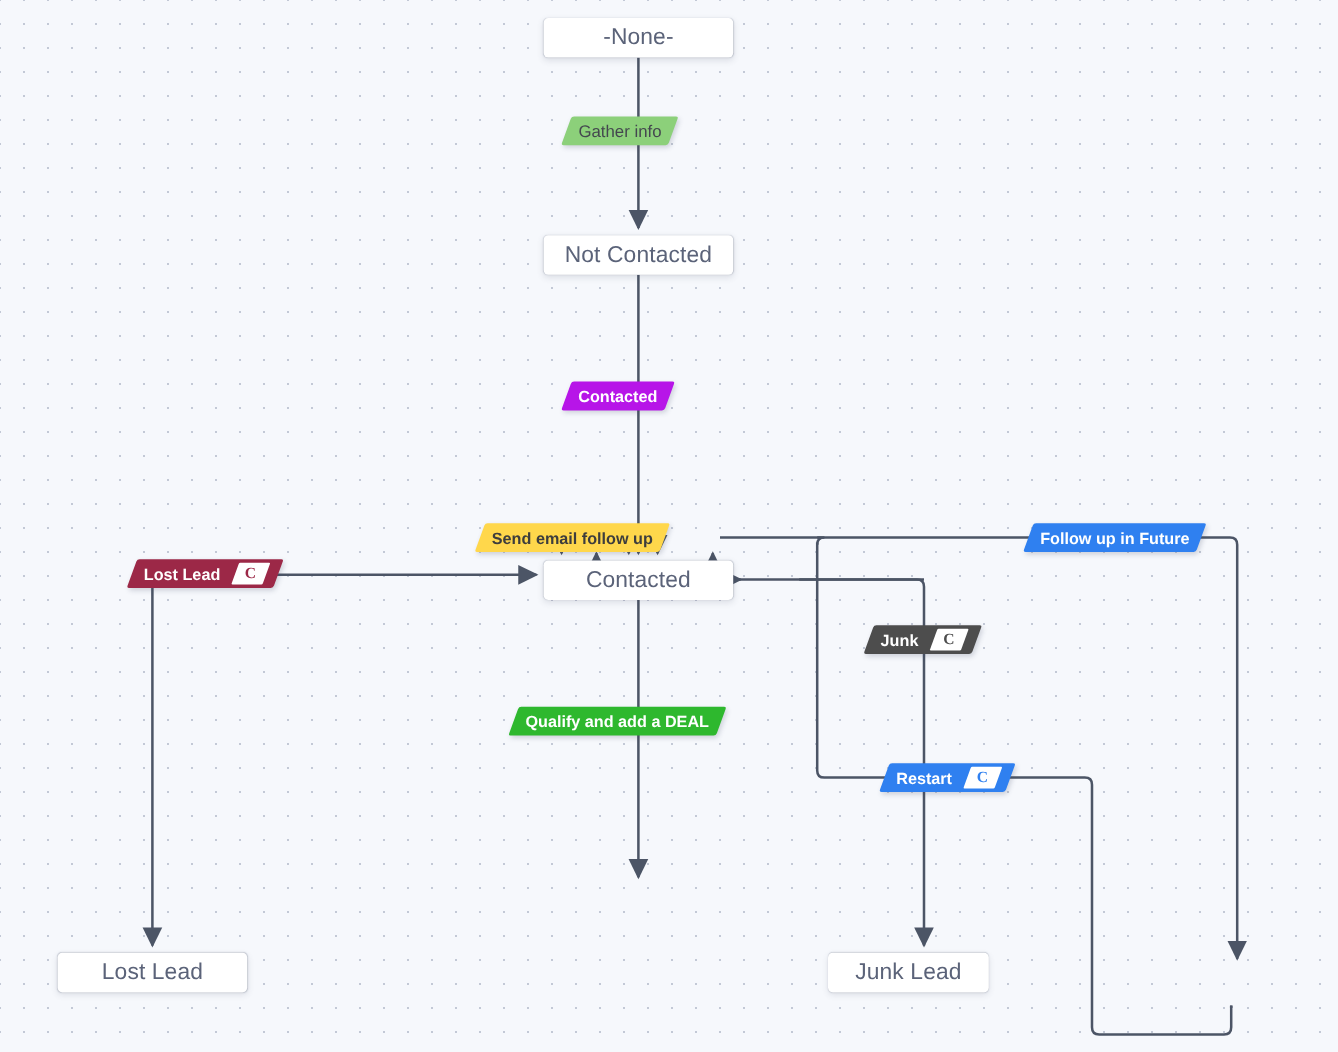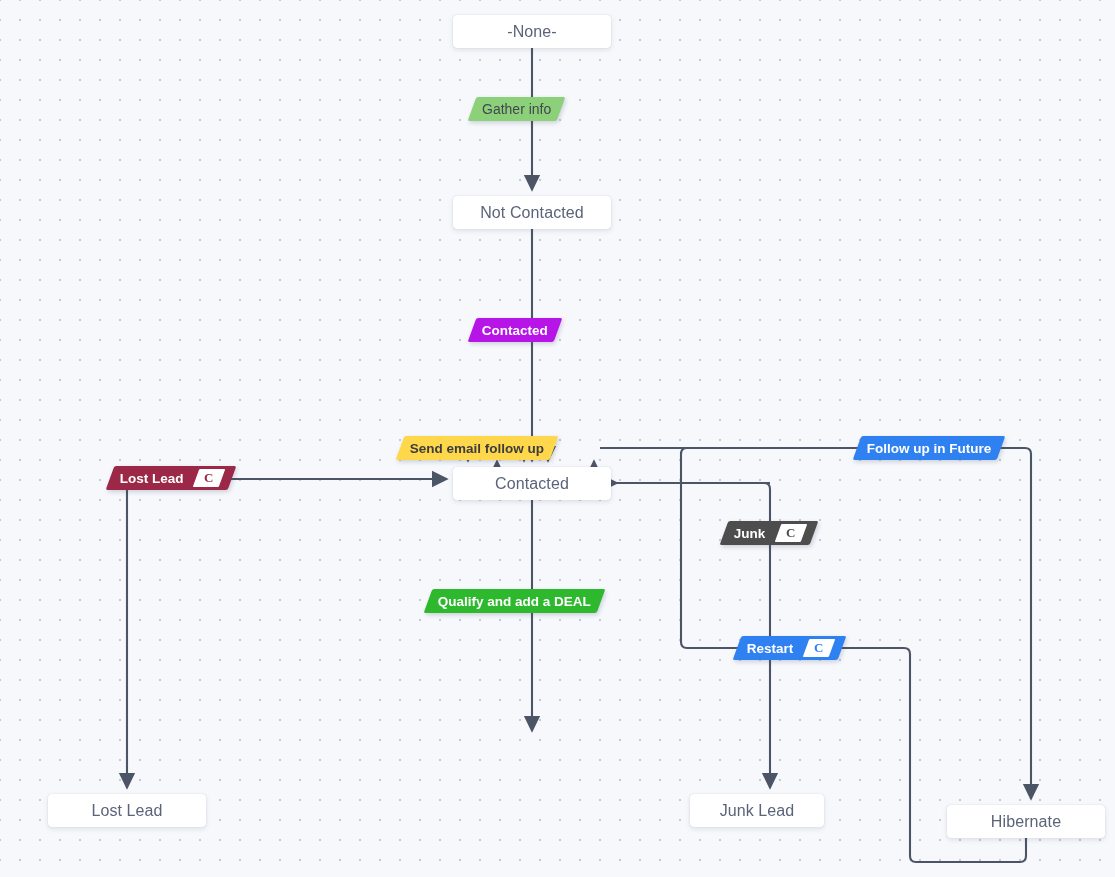--- a/index.html
+++ b/index.html
@@ -26,21 +26,21 @@
   }
   .node {
     position: absolute;
     background: #ffffff;
     border-radius: 4px;
     box-shadow: 0 2px 5px rgba(60,70,95,0.13), 0 0 1px rgba(60,70,95,0.25);
     display: flex;
     align-items: center;
     justify-content: center;
     color: #5b6379;
-    font-size: 16px;
+    font-size: 19px;
     font-family: "Liberation Sans", sans-serif;
     letter-spacing: 0.1px;
     box-sizing: border-box;
     z-index: 5;
   }
   .tlabel {
     position: absolute;
     transform: skewX(-20deg);
     border-radius: 2px;
     display: flex;
@@ -130,23 +130,20 @@
     </div>
   <div class="node" style="left: 453px; top: 467px; width: 158px; height: 33px;">
       <span>Contacted</span>
     </div>
   <div class="node" style="left: 48px; top: 794px; width: 158px; height: 33px;">
       <span>Lost Lead</span>
     </div>
   <div class="node" style="left: 690px; top: 794px; width: 134px; height: 33px;">
       <span>Junk Lead</span>
     </div>
-  <div class="node" style="left: 947px; top: 805px; width: 158px; height: 33px;">
-      <span>Hibernate</span>
-    </div>
 
   <div class="tlabel plain" style="left: 472px; top: 97px; background: rgb(140, 208, 122); color: rgb(68, 71, 79);">
     <span class="txt">Gather info</span>
   </div>
   <div class="tlabel" style="left: 472px; top: 318px; background: rgb(183, 21, 232); color: rgb(255, 255, 255);">
     <span class="txt">Contacted</span>
   </div>
   <div class="tlabel" style="left: 400px; top: 436px; background: rgb(255, 215, 75); color: rgb(61, 61, 61);">
     <span class="txt">Send email follow up</span>
   </div>

